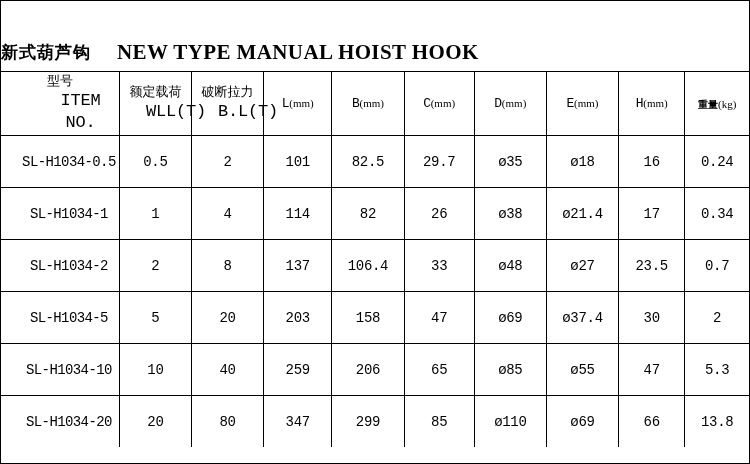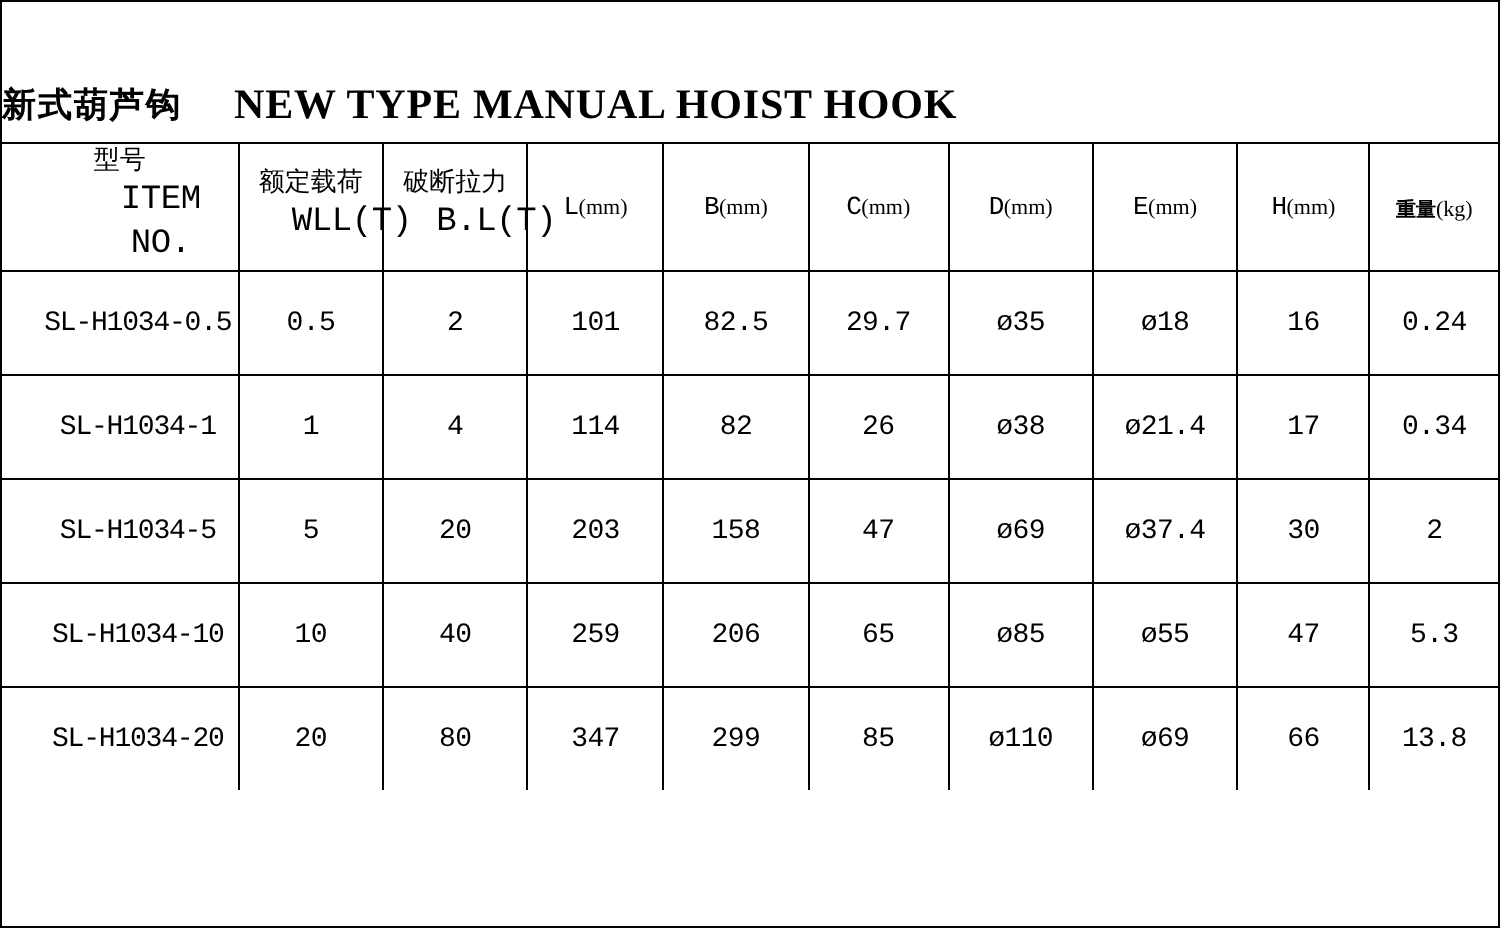--- a/index.html
+++ b/index.html
@@ -193,20 +193,32 @@
         <td>4</td>
         <td>114</td>
         <td>82</td>
         <td>26</td>
         <td>ø38</td>
         <td>ø21.4</td>
         <td>17</td>
         <td>0.34</td>
       </tr>
       <tr>
+        <td class="model">SL-H1034-2</td>
+        <td>2</td>
+        <td>8</td>
+        <td>137</td>
+        <td>106.4</td>
+        <td>33</td>
+        <td>ø48</td>
+        <td>ø27</td>
+        <td>23.5</td>
+        <td>0.7</td>
+      </tr>
+      <tr>
         <td class="model">SL-H1034-5</td>
         <td>5</td>
         <td>20</td>
         <td>203</td>
         <td>158</td>
         <td>47</td>
         <td>ø69</td>
         <td>ø37.4</td>
         <td>30</td>
         <td>2</td>

